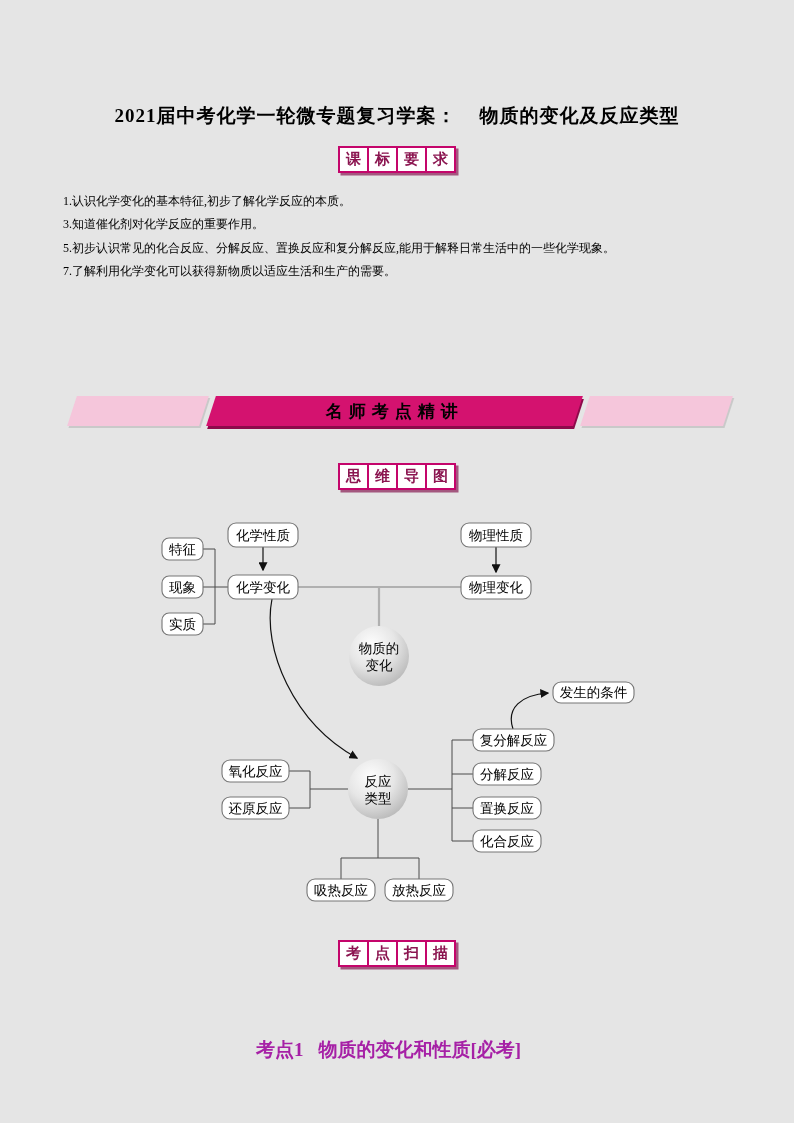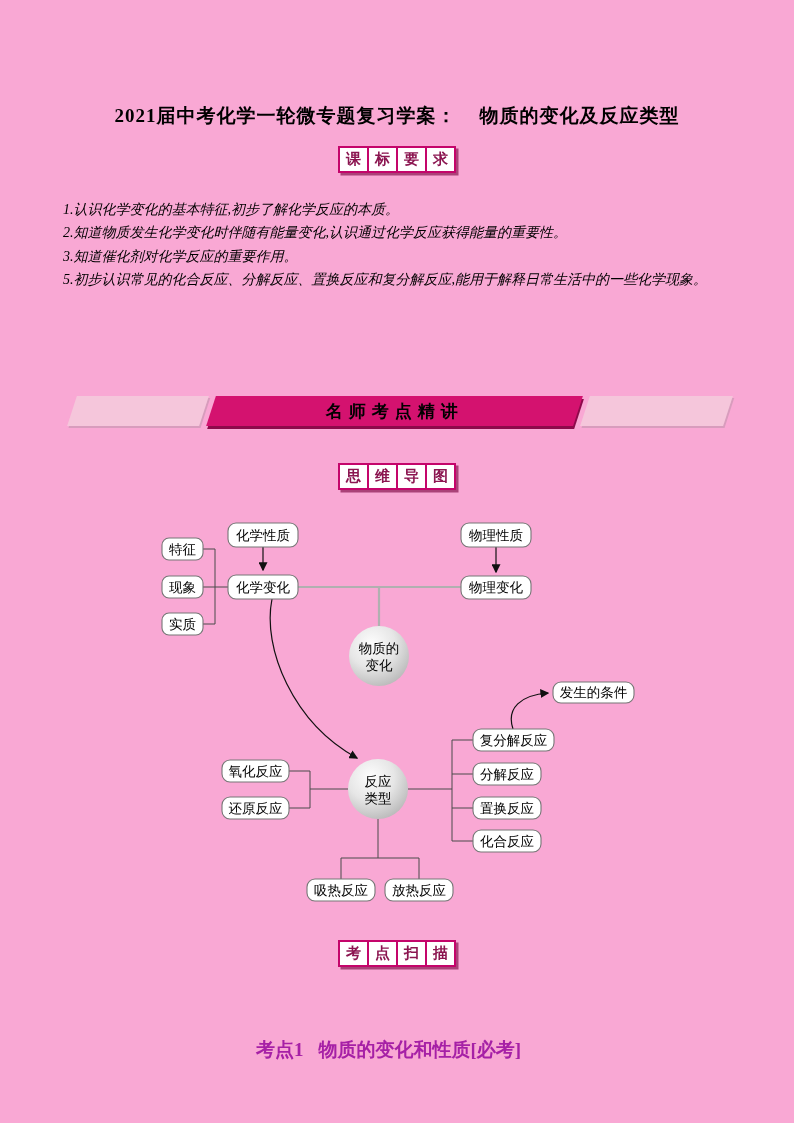--- a/index.html
+++ b/index.html
@@ -1,33 +1,33 @@
 <!DOCTYPE html>
 <html><head>
 <meta charset="utf-8">
 <style>
   html,body{margin:0;padding:0;background:#ffffff;}
-  #page{position:relative;width:794px;height:1123px;background:#f9a8d4;overflow:hidden;
+  #page{position:relative;width:794px;height:1123px;background:#e5e5e5;overflow:hidden;
         font-family:"Liberation Serif",serif;color:#000;}
 
   
   .doc-title{position:absolute;top:103px;left:0;width:794px;text-align:center;
              font-size:19px;font-weight:bold;letter-spacing:1px;white-space:pre;}
 
   
   .badge-row{position:absolute;left:0;width:794px;display:flex;justify-content:center;}
   .badge{display:inline-flex;background:#fff;border:2px solid #c4056b;
          box-shadow:2.5px 2.5px 0 rgba(128,10,70,.65);}
   .badge .cell{padding:2px 6px 3px 6px;font-size:15px;font-weight:bold;color:#8b1550;
                line-height:18px;border-left:2px solid #c4056b;}
   .badge .cell:first-child{border-left:none;}
 
   
-  .reqs{position:absolute;left:63px;top:198px;width:648px;font-size:14px;
-        line-height:23.3px;font-style:italic;}
+  .reqs{position:absolute;left:63px;top:190px;width:648px;font-size:12px;
+        line-height:23.3px;}
 
   
   .banner{position:absolute;left:72px;top:396px;width:656px;height:30px;
           display:flex;gap:7px;}
   .seg{transform:skewX(-18deg);height:30px;}
   .seg.pink{background:#f5c6db;box-shadow:2px 2px 0 rgba(120,120,120,.25);}
   .seg.left{width:132px;}
   .seg.right{flex:1;}
   .seg.center{width:367px;background:#d4126f;display:flex;align-items:center;
               justify-content:center;box-shadow:2px 3px 0 #8d0a4b;}
@@ -54,23 +54,23 @@
     <div class="badge">
       <span class="cell">课</span>
       <span class="cell">标</span>
       <span class="cell">要</span>
       <span class="cell">求</span>
     </div>
   </div>
 
   <div class="reqs">
     <div>1.认识化学变化的基本特征,初步了解化学反应的本质。</div>
-    <div>2.知道物质发生化学变化时伴随有能量变化,认识通过化学反应获得能量的重要性。</div>
     <div>3.知道催化剂对化学反应的重要作用。</div>
     <div>5.初步认识常见的化合反应、分解反应、置换反应和复分解反应,能用于解释日常生活中的一些化学现象。</div>
+    <div>7.了解利用化学变化可以获得新物质以适应生活和生产的需要。</div>
   </div>
 
   <div class="banner">
     <div class="seg pink left"></div>
     <div class="seg center">
       <span class="txt">名师考点精讲</span>
     </div>
     <div class="seg pink right"></div>
   </div>
 

